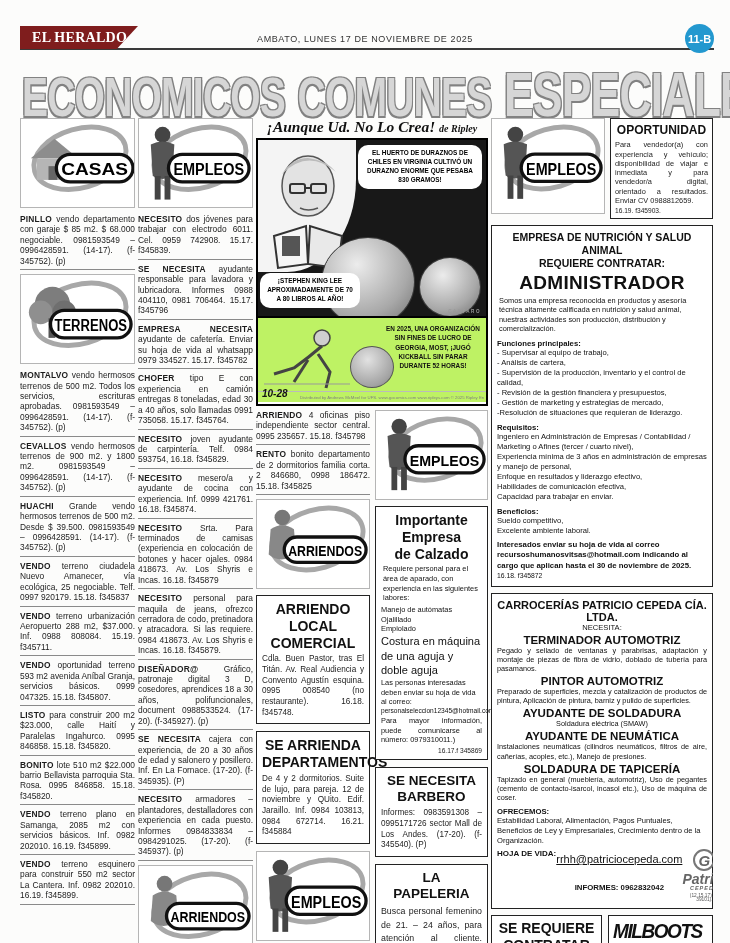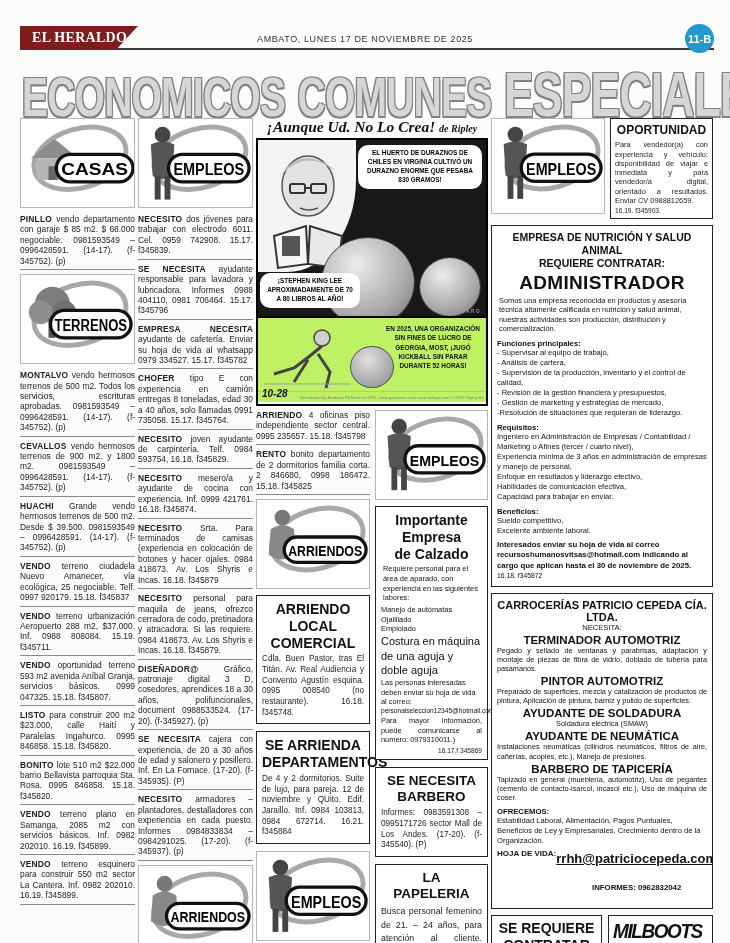--- a/index.html
+++ b/index.html
@@ -83,21 +83,21 @@
   .final{font-size:7.8px;font-weight:bold;line-height:1.3;margin-top:4px;}
   .ref-inline{font-weight:normal;font-size:6.8px;}
   .cep-title{font-size:11px;font-weight:bold;text-align:center;}
   .cep-sub{font-size:7.6px;text-align:center;}
   .pos .pos-name{font-size:11.5px;font-weight:bold;text-align:center;margin-top:2px;}
   .pos .pos-desc{font-size:7.3px;line-height:1.25;text-align:justify;}
   .cepeda .pos-wrap > .pos:nth-of-type(3) .pos-desc{text-align:center;}
   .cep-foot{display:flex;align-items:flex-start;margin-top:3px;}
   .cep-foot .lbl{font-size:8px;font-weight:bold;white-space:nowrap;}
   .cep-mid{flex:1;text-align:center;}
-  .cep-email{font-size:13px;font-weight:bold;text-decoration:underline;}
+  .cep-email{font-size:11px;font-weight:normal;text-decoration:underline;}
   .cep-inf{font-size:7.8px;font-weight:bold;margin-top:16px;}
   .cep-logo{width:44px;text-align:center;font-style:italic;color:#666;line-height:1;}
   .cep-logo .cmark{font-size:15px;font-weight:bold;border:2px solid #777;border-radius:50%;width:18px;height:18px;
       display:inline-flex;align-items:center;justify-content:center;margin-bottom:1px;}
   .cep-logo .nm{font-size:14px;font-weight:bold;display:block;}
   .cep-logo .rf{font-size:4.8px;font-style:normal;display:block;margin-top:2px;color:#555;}
   .row-bottom{display:flex;gap:6px;}
   .asis{width:111px;box-sizing:border-box;padding:4px;margin:0;}
   .mb{width:105px;box-sizing:border-box;padding:4px;margin:0;}
   .mb-logo{font-size:20px;font-weight:bold;font-style:italic;letter-spacing:-1.5px;transform:scaleX(.95);transform-origin:left;}
@@ -404,21 +404,21 @@
               <div class="pos-name">AYUDANTE DE SOLDADURA</div>
               <div class="pos-desc">Soldadura eléctrica (SMAW)</div>
             </div>
 
             <div class="pos">
               <div class="pos-name">AYUDANTE DE NEUMÁTICA</div>
               <div class="pos-desc">Instalaciones neumáticas (cilindros neumáticos, filtros de aire, cañerías, acoples, etc.), Manejo de presiones.</div>
             </div>
 
             <div class="pos">
-              <div class="pos-name">BARBERO DE TAPICERÍA</div>
+              <div class="pos-name">SOLDADURA DE TAPICERÍA</div>
               <div class="pos-desc">Tapizado en general (mueblería, automotriz), Uso de pegantes (cemento de contacto-isarcol, incasol etc.), Uso de máquina de coser.</div>
             </div>
           </div>
         <div class="sect">OFRECEMOS:</div>
         <div class="item">Estabilidad Laboral, Alimentación, Pagos Puntuales, Beneficios de Ley y Empresariales, Crecimiento dentro de la Organización.</div>
         <div class="cep-foot">
           <span class="lbl">HOJA DE VIDA:</span>
           <span class="cep-mid">
             <span class="cep-email">rrhh@patriciocepeda.com</span>
             <span class="cep-inf" style="display:block">INFORMES: 0962832042</span>

